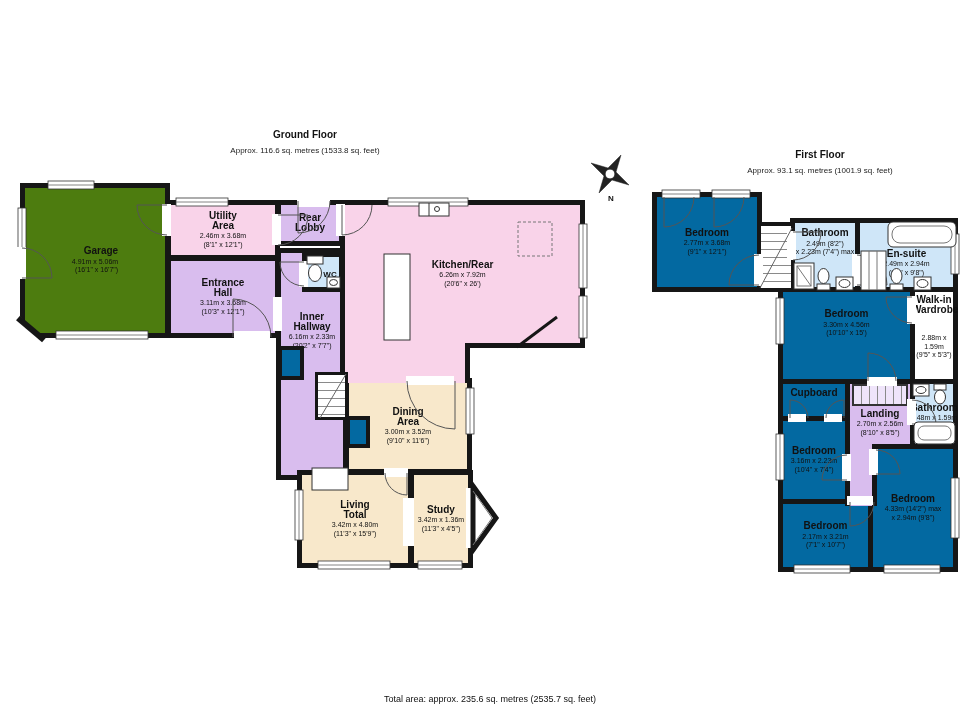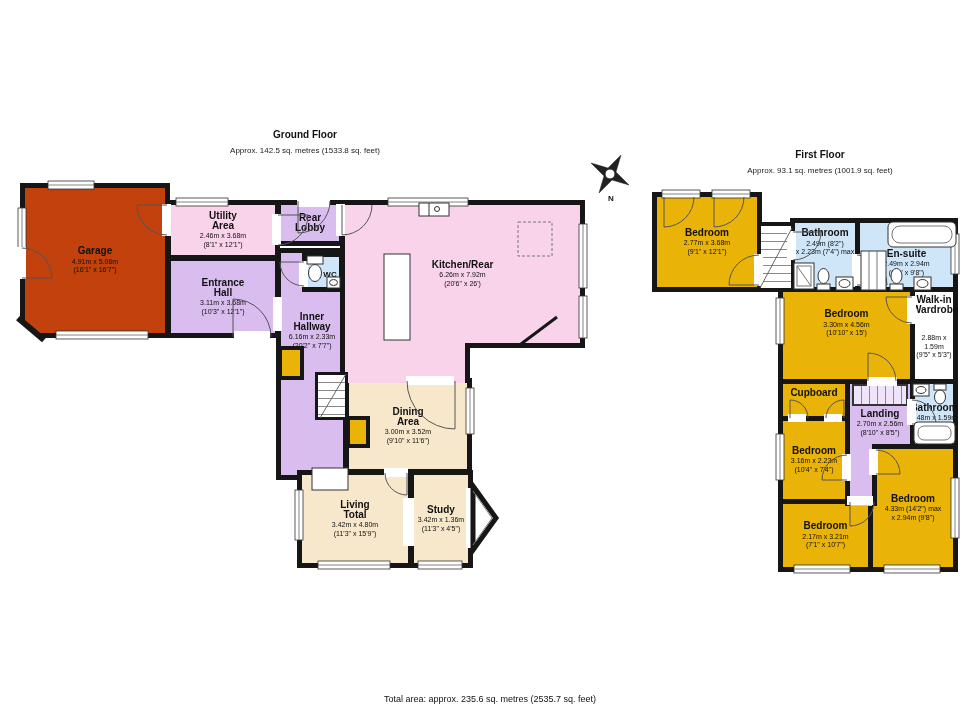--- a/index.html
+++ b/index.html
@@ -3,22 +3,22 @@
 <meta charset="utf-8">
 <style>
   html,body{margin:0;padding:0;background:#fff;}
   #plan{position:relative;width:980px;height:712px;background:#ffffff;overflow:hidden;
         font-family:"Liberation Sans",sans-serif;color:#111;}
   .rm{position:absolute;box-sizing:border-box;border:5px solid #161616;
       display:flex;align-items:center;justify-content:center;text-align:center;z-index:1;}
   .ov{z-index:5;}
   .lbl{font-size:7px;line-height:1.25;color:#111;}
   .lbl .nm{font-weight:bold;font-size:10px;line-height:1.05;margin-bottom:1px;}
-  .gray{background:#c2410c;} .pink{background:#f9d3e9;} .purp{background:#d9bdee;}
-  .blue{background:#cfe6f8;} .cream{background:#f8e8cb;} .green{background:#eab308;}
+  .gray{background:#4d7c0f;text-align:right;} .pink{background:#f9d3e9;} .purp{background:#d9bdee;}
+  .blue{background:#cfe6f8;} .cream{background:#f8e8cb;} .green{background:#0369a1;}
   .white{background:#ffffff;}
   .thin{border-width:4px;}
   .stairsV{background:repeating-linear-gradient(to bottom,#ffffff 0 7px,#8a8a8a 7px 8px);}
   .stairsH{background:repeating-linear-gradient(to right,#efe4fa 0 7px,#8a8a8a 7px 8px);}
   .ftitle{position:absolute;text-align:center;font-weight:bold;font-size:10px;z-index:20;}
   .fsub{position:absolute;text-align:center;font-size:8px;color:#222;z-index:20;}
   .footer{position:absolute;left:0;top:694px;width:100%;text-align:center;font-size:9px;color:#111;z-index:20;}
   
   #garage{left:20px;top:183px;width:150px;height:155px;clip-path:polygon(0 0,100% 0,100% 100%,15% 100%,0 86%);}
   #utility{left:166px;top:200px;width:114px;height:60px;}
@@ -59,21 +59,21 @@
   #bed4{left:778px;top:499px;width:95px;height:73px;}
   #lstairs{left:852px;top:384px;width:56px;height:22px;border:2px solid #333;}
   svg.deco{position:absolute;left:0;top:0;z-index:15;pointer-events:none;}
 </style>
 </head>
 <body>
 
 <div id="plan">
 
   <div class="ftitle" style="left:140px;top:129px;width:330px;">Ground Floor</div>
-  <div class="fsub" style="left:140px;top:146px;width:330px;">Approx. 142.5 sq. metres (1533.8 sq. feet)</div>
+  <div class="fsub" style="left:140px;top:146px;width:330px;">Approx. 116.6 sq. metres (1533.8 sq. feet)</div>
   <div class="ftitle" style="left:710px;top:149px;width:220px;">First Floor</div>
   <div class="fsub" style="left:710px;top:166px;width:220px;">Approx. 93.1 sq. metres (1001.9 sq. feet)</div>
 
   <div class="rm gray" id="garage">
     <div class="lbl">
       <div class="nm">Garage</div>
       <div>4.91m x 5.06m</div>
       <div>(16'1" x 16'7")</div>
     </div>
   </div>

